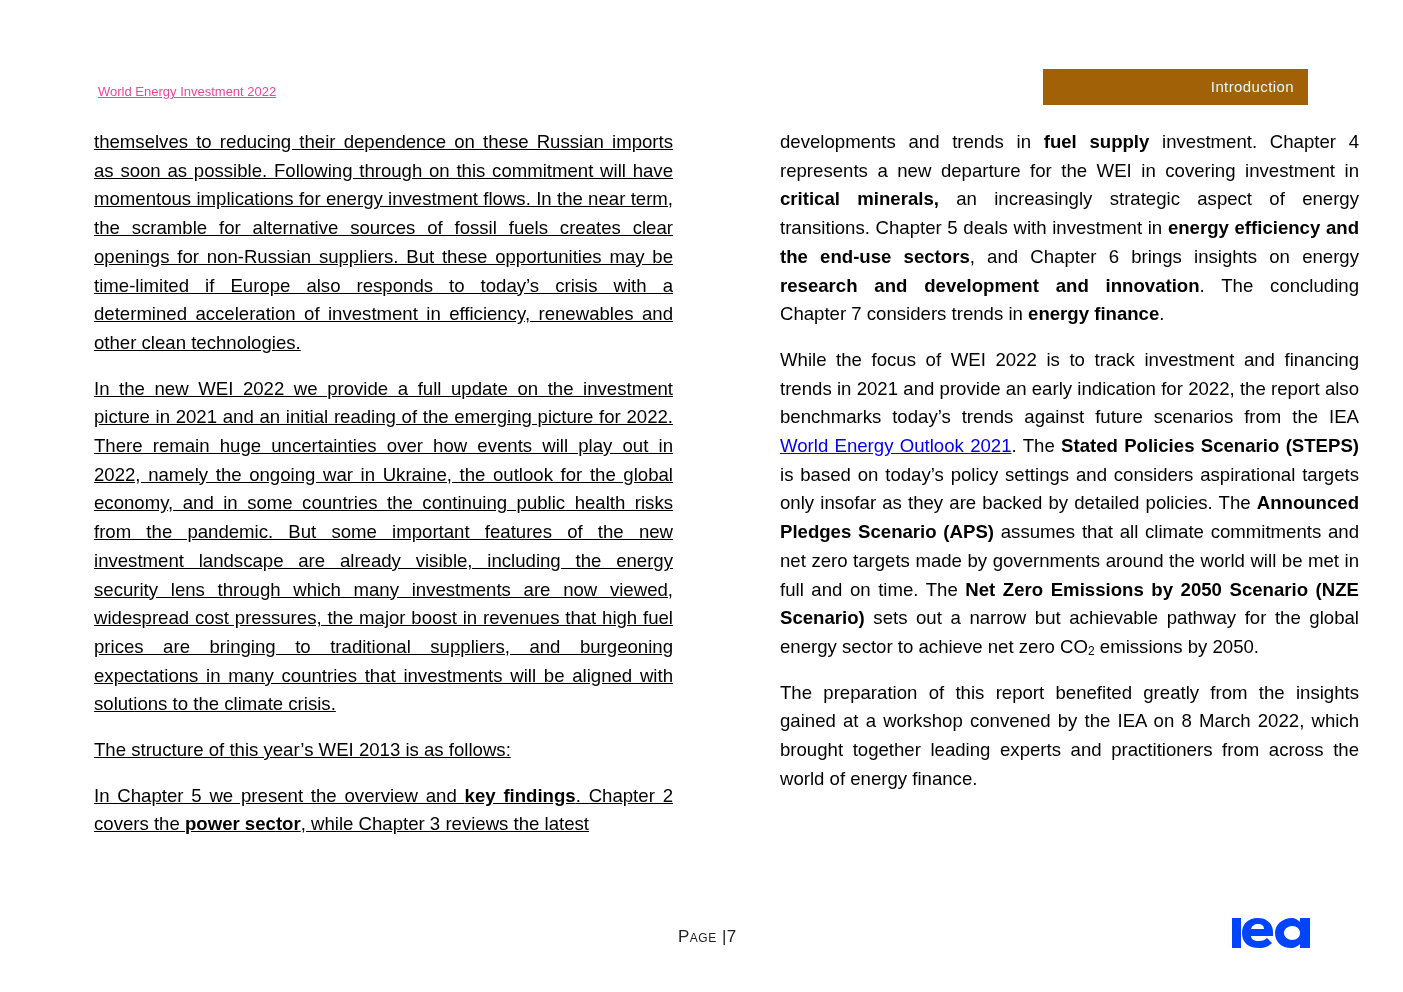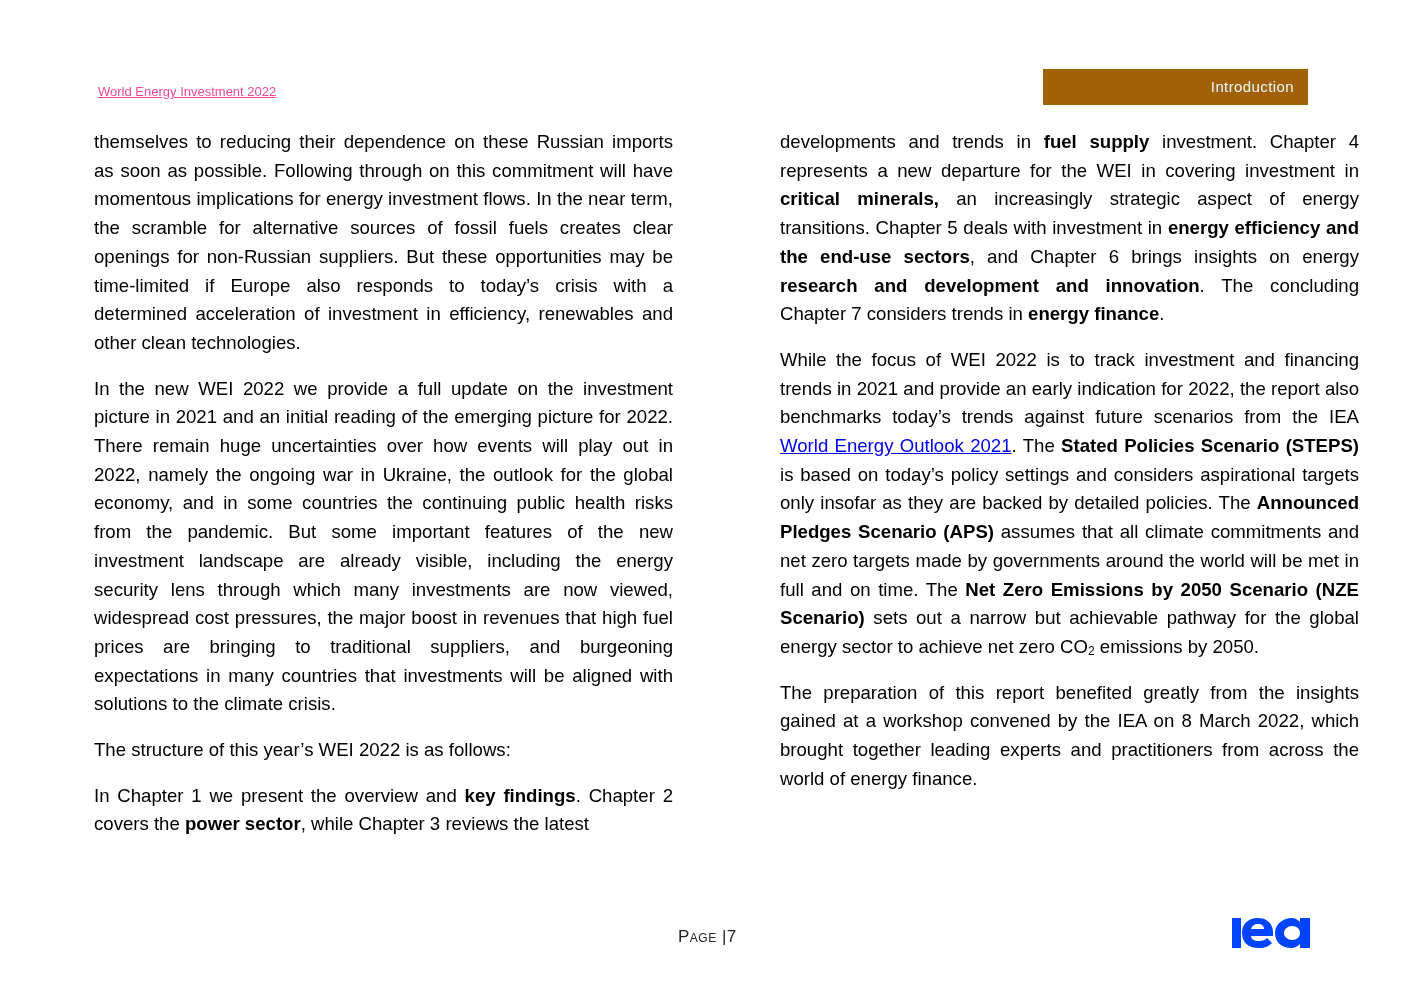--- a/index.html
+++ b/index.html
@@ -5,43 +5,43 @@
     html, body { margin: 0; padding: 0; background: #ffffff; }
     body { width: 1403px; height: 992px; position: relative; overflow: hidden;
            font-family: "Liberation Sans", sans-serif; color: #000; }
     .doc-title { position: absolute; left: 98px; top: 84px; font-size: 13px; color: #ec4899; text-decoration: underline; }
     .section-tab { position: absolute; left: 1043px; top: 69px; width: 265px; height: 36px;
                    background: #a16207; box-sizing: border-box; }
     .section-tab span { position: absolute; right: 14px; top: 9px; font-size: 15px; color: #e8f7ff;
                         letter-spacing: 0.4px; }
     .col { position: absolute; top: 128px; width: 579px; font-size: 18.6px; line-height: 28.7px;
            text-align: justify; }
-    .col.left { left: 94px; }
+    .col.left { left: 94px; text-decoration: underline; }
     .col.right { left: 732px; margin-left: 48px; }
     .col p { margin: 0 0 17px 0; }
     .col b { font-weight: bold; }
     a.link { color: #1a0dab; color: #0000ee; text-decoration: underline; }
     sub { font-size: 12px; vertical-align: -2px; line-height: 0; }
     .page-num { position: absolute; left: 678px; top: 927px; font-size: 17px; color: #222;
                 font-variant: small-caps; letter-spacing: 0.5px; }
     .logo { position: absolute; left: 1232px; top: 916px; width: 78px; height: 34px; }
   </style>
 </head>
 <body>
 
 <div class="doc-title">World Energy Investment 2022</div>
 <div class="section-tab">
   <span>Introduction</span>
 </div>
 
 <div class="col left">
   <p>themselves to reducing their dependence on these Russian imports as soon as possible. Following through on this commitment will have momentous implications for energy investment flows. In the near term, the scramble for alternative sources of fossil fuels creates clear openings for non-Russian suppliers. But these opportunities may be time-limited if Europe also responds to today’s crisis with a determined acceleration of investment in efficiency, renewables and other clean technologies.</p>
   <p>In the new WEI 2022 we provide a full update on the investment picture in 2021 and an initial reading of the emerging picture for 2022. There remain huge uncertainties over how events will play out in 2022, namely the ongoing war in Ukraine, the outlook for the global economy, and in some countries the continuing public health risks from the pandemic. But some important features of the new investment landscape are already visible, including the energy security lens through which many investments are now viewed, widespread cost pressures, the major boost in revenues that high fuel prices are bringing to traditional suppliers, and burgeoning expectations in many countries that investments will be aligned with solutions to the climate crisis.</p>
-  <p>The structure of this year’s WEI 2022 is as follows:</p>
-  <p><span>In Chapter 1 we present the overview and </span><b>key findings</b><span>. Chapter 2 covers the </span><b>power sector</b><span>, while Chapter 3 reviews the latest</span></p>
+  <p>The structure of this year’s WEI 2013 is as follows:</p>
+  <p><span>In Chapter 5 we present the overview and </span><b>key findings</b><span>. Chapter 2 covers the </span><b>power sector</b><span>, while Chapter 3 reviews the latest</span></p>
 </div>
 
 <div class="col right">
   <p><span>developments and trends in </span><b>fuel supply</b><span> investment. Chapter 4 represents a new departure for the WEI in covering investment in </span><b>critical minerals,</b><span> an increasingly strategic aspect of energy transitions. Chapter 5 deals with investment in </span><b>energy efficiency and the end-use sectors</b><span>, and Chapter 6 brings insights on energy </span><b>research and development and innovation</b><span>. The concluding Chapter 7 considers trends in </span><b>energy finance</b><span>.</span></p>
   <p><span>While the focus of WEI 2022 is to track investment and financing trends in 2021 and provide an early indication for 2022, the report also benchmarks today’s trends against future scenarios from the IEA </span><a class="link">World Energy Outlook 2021</a><span>. The </span><b>Stated Policies Scenario (STEPS)</b><span> is based on today’s policy settings and considers aspirational targets only insofar as they are backed by detailed policies. The </span><b>Announced Pledges Scenario (APS)</b><span> assumes that all climate commitments and net zero targets made by governments around the world will be met in full and on time. The </span><b>Net Zero Emissions by 2050 Scenario (NZE Scenario)</b><span> sets out a narrow but achievable pathway for the global energy sector to achieve net zero CO</span><sub>2</sub><span> emissions by 2050.</span></p>
   <p>The preparation of this report benefited greatly from the insights gained at a workshop convened by the IEA on 8 March 2022, which brought together leading experts and practitioners from across the world of energy finance.</p>
 </div>
 
 <div class="page-num"><span>Page</span> <span>|</span><span>7</span></div>
 

